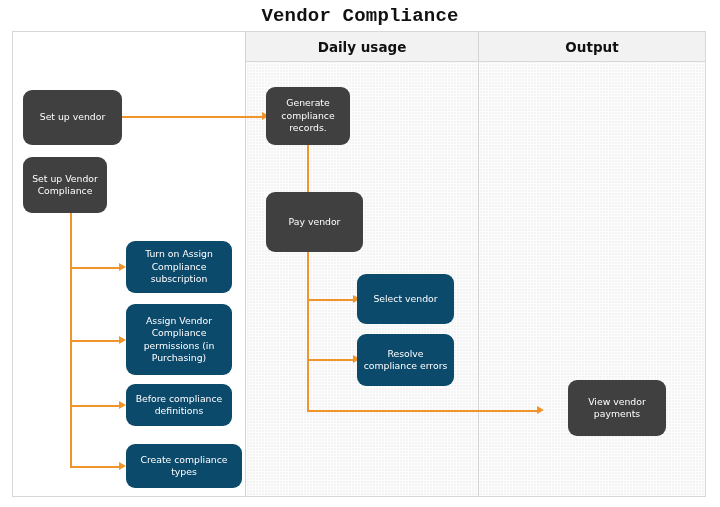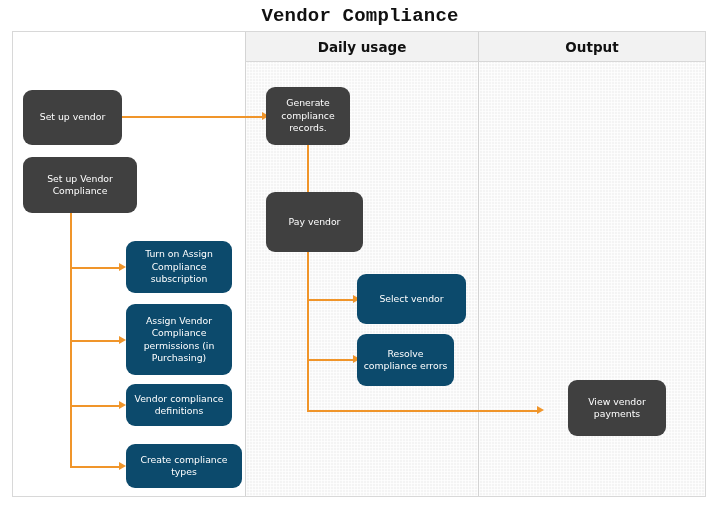--- a/index.html
+++ b/index.html
@@ -155,49 +155,49 @@
   <div class="conn h" style="left:294px; top:327px; width:49px;"></div>
   <div class="arrowhead" style="left:340px; top:323px;"></div>
 
   <div class="conn h" style="left:294px; top:378px; width:233px;"></div>
   <div class="arrowhead" style="left:524px; top:374px;"></div>
 
   <div class="node green" style="left:10px; top:58px; width:99px; height:55px;">
     <span class="node-label">Set up vendor</span>
   </div>
 
-  <div class="node green" style="left:10px; top:125px; width:114px; height:56px;">
+  <div class="node green" style="left:10px; top:125px; width:84px; height:56px;">
     <span class="node-label">Set up Vendor Compliance</span>
   </div>
 
   <div class="node blue" style="left:113px; top:209px; width:106px; height:52px;">
     <span class="node-label">Turn on Assign Compliance subscription</span>
   </div>
 
   <div class="node blue" style="left:113px; top:272px; width:106px; height:71px;">
     <span class="node-label">Assign Vendor Compliance permissions (in Purchasing)</span>
   </div>
 
   <div class="node blue" style="left:113px; top:352px; width:106px; height:42px;">
-    <span class="node-label">Vendor compliance definitions</span>
+    <span class="node-label">Before compliance definitions</span>
   </div>
 
   <div class="node blue" style="left:113px; top:412px; width:116px; height:44px;">
     <span class="node-label">Create compliance types</span>
   </div>
 
   <div class="node green" style="left:253px; top:55px; width:84px; height:58px;">
     <span class="node-label">Generate compliance records.</span>
   </div>
 
   <div class="node green" style="left:253px; top:160px; width:97px; height:60px;">
     <span class="node-label">Pay vendor</span>
   </div>
 
-  <div class="node blue" style="left:344px; top:242px; width:109px; height:50px;">
+  <div class="node blue" style="left:344px; top:242px; width:97px; height:50px;">
     <span class="node-label">Select vendor</span>
   </div>
 
   <div class="node blue" style="left:344px; top:302px; width:97px; height:52px;">
     <span class="node-label">Resolve compliance errors</span>
   </div>
 
   <div class="node green" style="left:531px; top:348px; width:98px; height:56px;margin-left:24px;">
     <span class="node-label">View vendor payments</span>
   </div>

